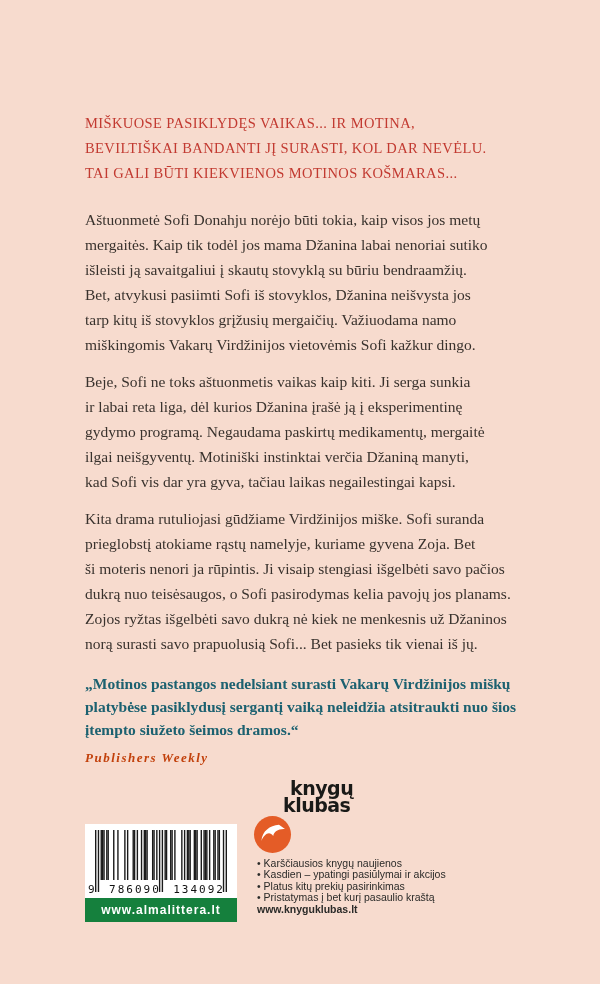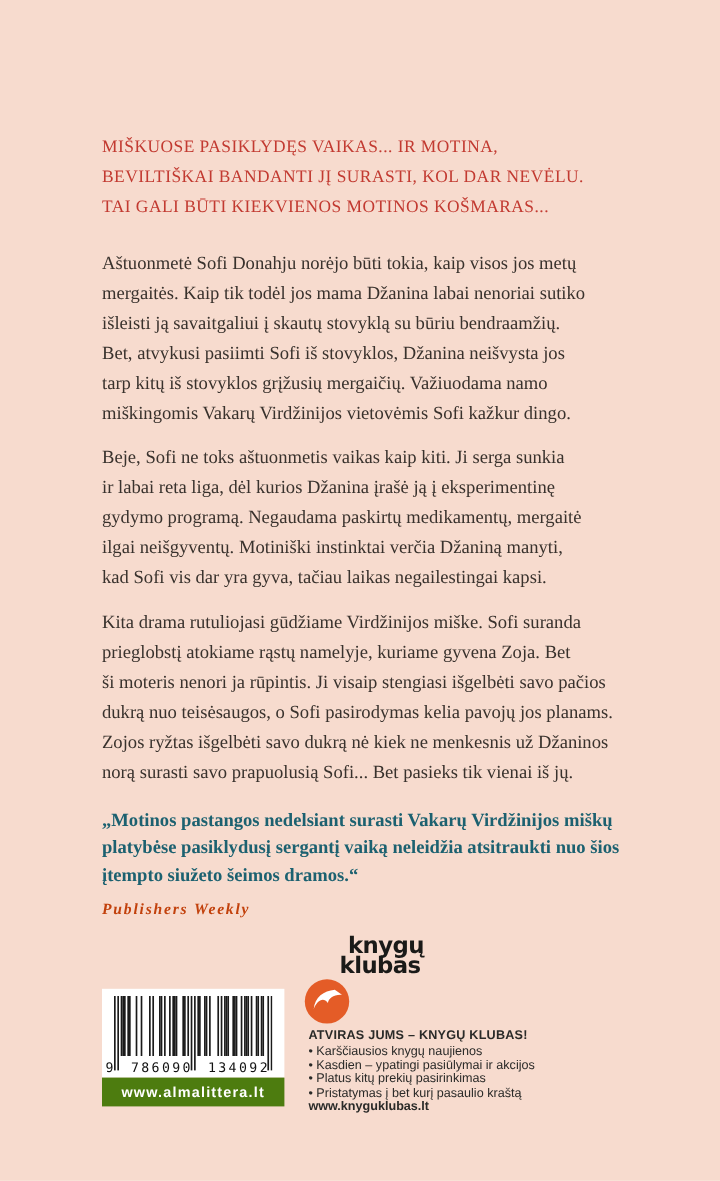--- a/index.html
+++ b/index.html
@@ -54,21 +54,21 @@
   .barcode-digits{
     position:absolute;left:0;bottom:2px;width:100%;
     display:flex;justify-content:space-between;
     box-sizing:border-box;padding:0 12px 0 3px;
     font-family:"DejaVu Sans Mono", monospace;
     font-size:11px;color:#111;background:transparent;
   }
   .barcode-digits span{letter-spacing:2px;}
   .site-strip{
     position:absolute;left:85px;top:898px;width:152px;height:24px;
-    background:#4d7c0f;
+    background:#15803d;
     display:flex;align-items:center;justify-content:center;
     font-family:"Liberation Sans", sans-serif;
     font-size:12px;font-weight:700;color:#ffffff;
     letter-spacing:1px;
   }
   
   .logo-circle{
     position:absolute;left:254px;top:816px;width:37px;height:37px;
     border-radius:50%;
     background:#e45c27;
@@ -190,21 +190,20 @@
       <path d="M8 27 C9 16 17 10.5 27 9.5 L33.5 14 C26 13.5 21.5 17 20.8 21.5 C16.5 15.5 11 19.5 8 27 Z" fill="#ffffff"></path>
     </svg>
   </div>
 
   <div class="logo-wordmark">
     <div>knygų</div>
     <div class="l2">klubas</div>
   </div>
 
   <div class="club-info">
-    <div class="club-heading">ATVIRAS JUMS – KNYGŲ KLUBAS!</div>
     <div class="club-bullets">• Karščiausios knygų naujienos
 • Kasdien – ypatingi pasiūlymai ir akcijos
 • Platus kitų prekių pasirinkimas
 • Pristatymas į bet kurį pasaulio kraštą</div>
     <div class="club-site">www.knyguklubas.lt</div>
   </div>
 
 </div>
 
 </body></html>

